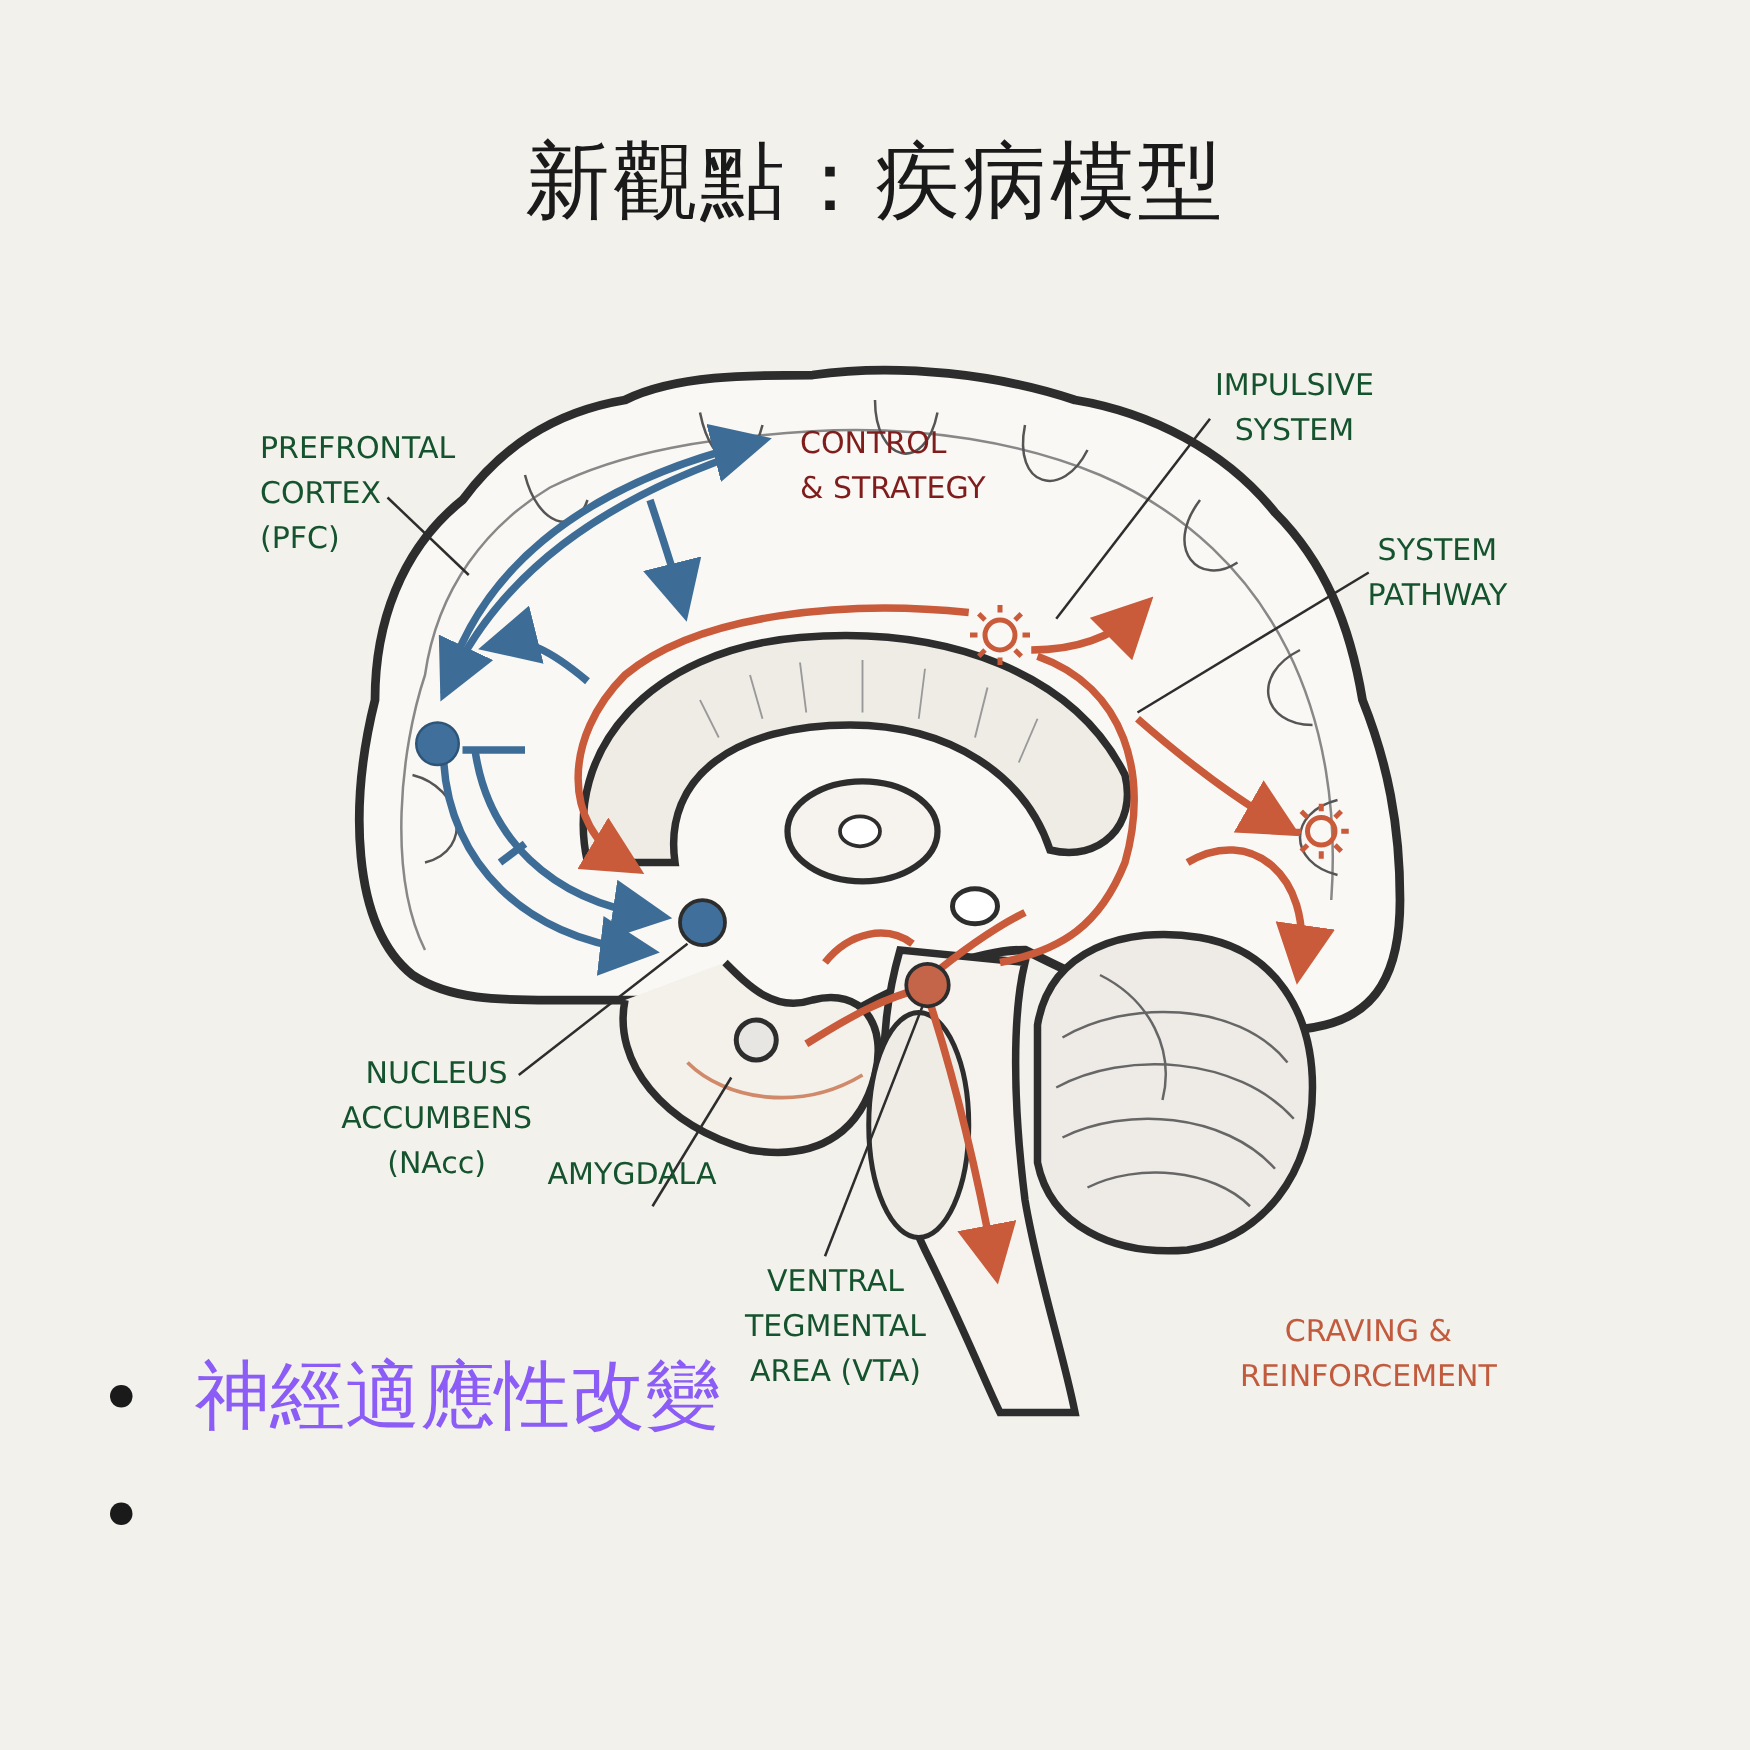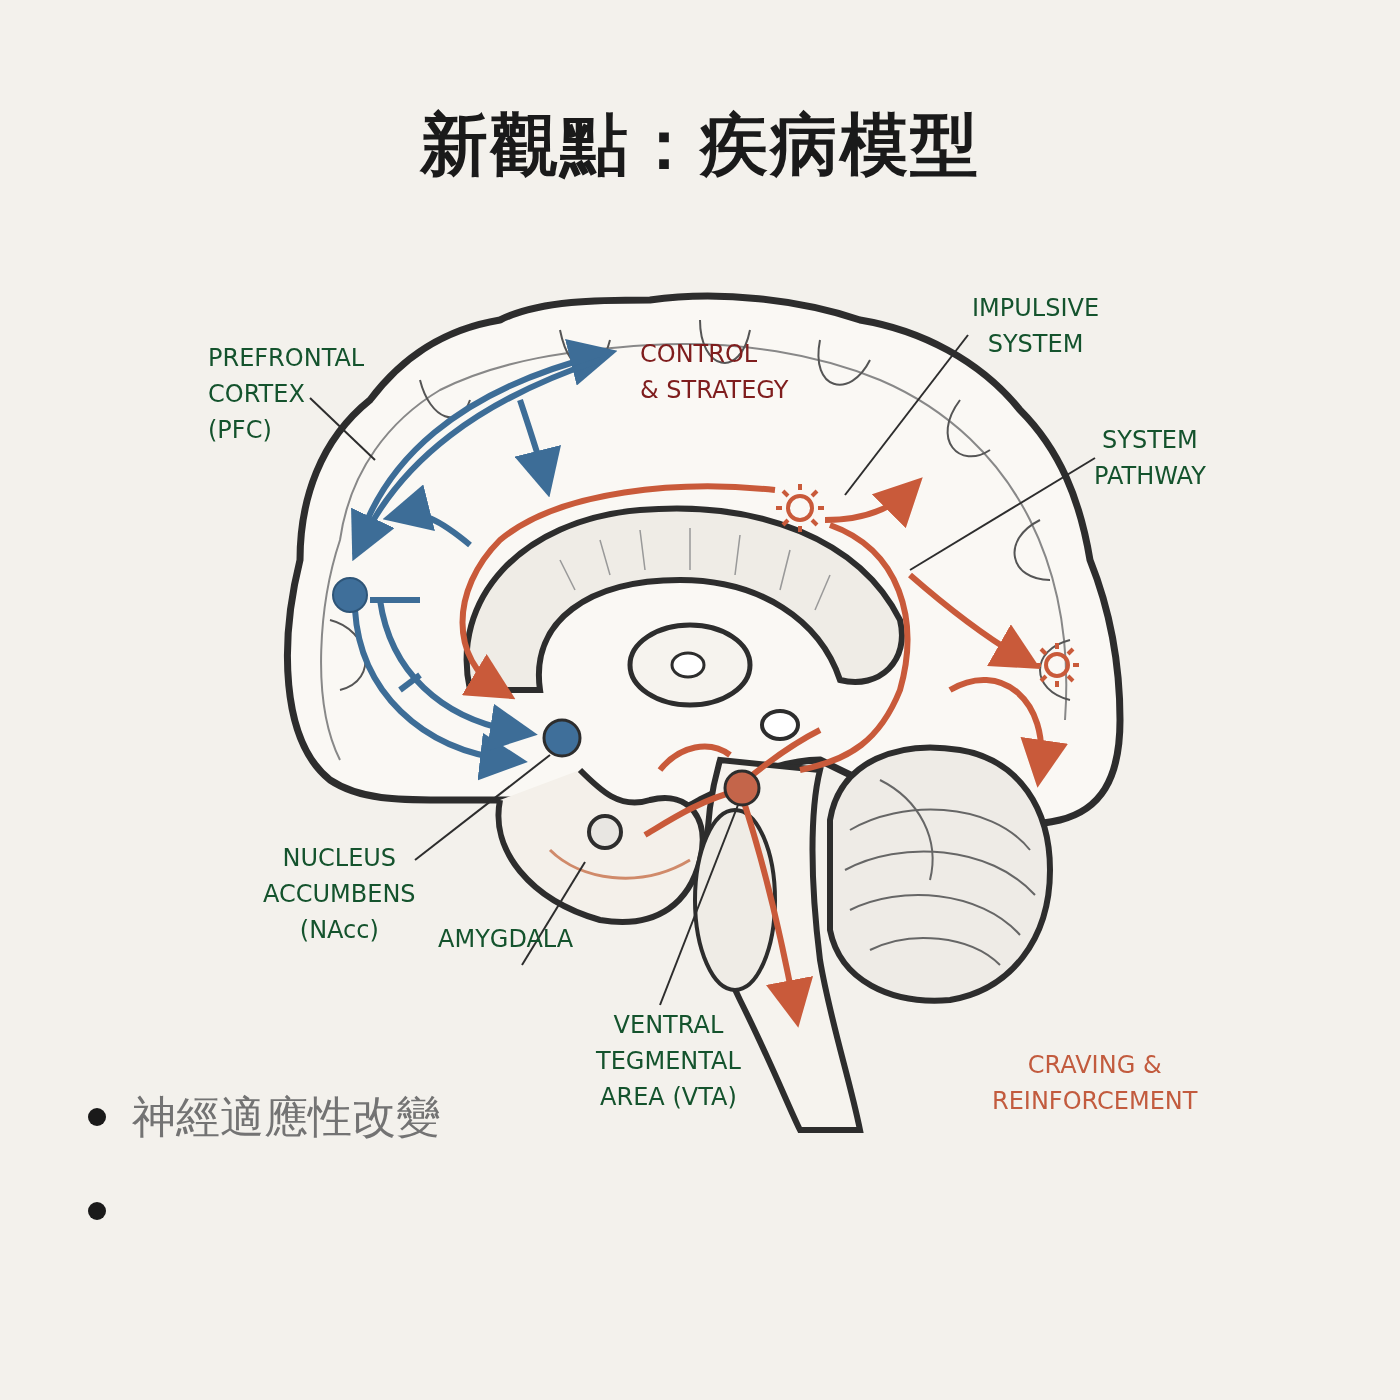--- a/index.html
+++ b/index.html
@@ -4,35 +4,35 @@
 <style>
   html, body { margin: 0; padding: 0; }
   body {
     width: 1400px; height: 1400px; overflow: hidden;
     background: #f3f1ec;
     font-family: "DejaVu Sans", sans-serif;
     position: relative;
   }
   .title {
     position: absolute; left: 0; top: 100px; width: 1400px;
-    text-align: center; font-size: 68px; font-weight: bold; color: #1a1a1a;
+    text-align: center; font-size: 68px; font-weight: normal; color: #1a1a1a;
     letter-spacing: 2px;
   }
   svg.brain { position: absolute; left: 0; top: 0; }
   .lbl {
     position: absolute; font-family: "DejaVu Sans", sans-serif;
     font-size: 24px; line-height: 36px; color: #14532d; white-space: pre;
   }
   .lbl.center { text-align: center; }
   .lbl.blue { color: #7f1d1d; }
   .lbl.orange { color: #c25b3e; }
   .bullets { position: absolute; left: 80px; top: 1070px; }
   .bullet {
     display: flex; align-items: center; height: 94px;
-    font-size: 44px; color: #737373;
+    font-size: 60px; color: #8b5cf6; gap: 24px;
   }
   .dot { width: 18px; height: 18px; border-radius: 50%; background: #1a1a1a; margin: 0 26px 0 8px; }
 </style>
 </head>
 <body>
 
 <div class="title">新觀點：疾病模型</div>
 
 <svg class="brain" width="1400" height="1400" viewBox="0 0 1400 1400">
   <defs>
@@ -150,21 +150,21 @@
 
 <div class="lbl" style="left:208px; top:340px;">PREFRONTAL
 CORTEX
 (PFC)</div>
 <div class="lbl blue" style="left:640px; top:336px;">CONTROL
 &amp; STRATEGY</div>
 <div class="lbl center" style="left:972px; top:290px;">IMPULSIVE
 SYSTEM</div>
 <div class="lbl center" style="left:1094px; top:422px;">SYSTEM
 PATHWAY</div>
-<div class="lbl center" style="left:263px; top:840px;">NUCLEUS
+<div class="lbl center" style="left:273px; top:840px;">NUCLEUS
 ACCUMBENS
 (NAcc)</div>
 <div class="lbl" style="left:438px; top:921px;">AMYGDALA</div>
 <div class="lbl center" style="left:596px; top:1007px;">VENTRAL
 TEGMENTAL
 AREA (VTA)</div>
 <div class="lbl center orange" style="left:992px; top:1047px;">CRAVING &amp;
 REINFORCEMENT</div>
 
 <div class="bullets">

